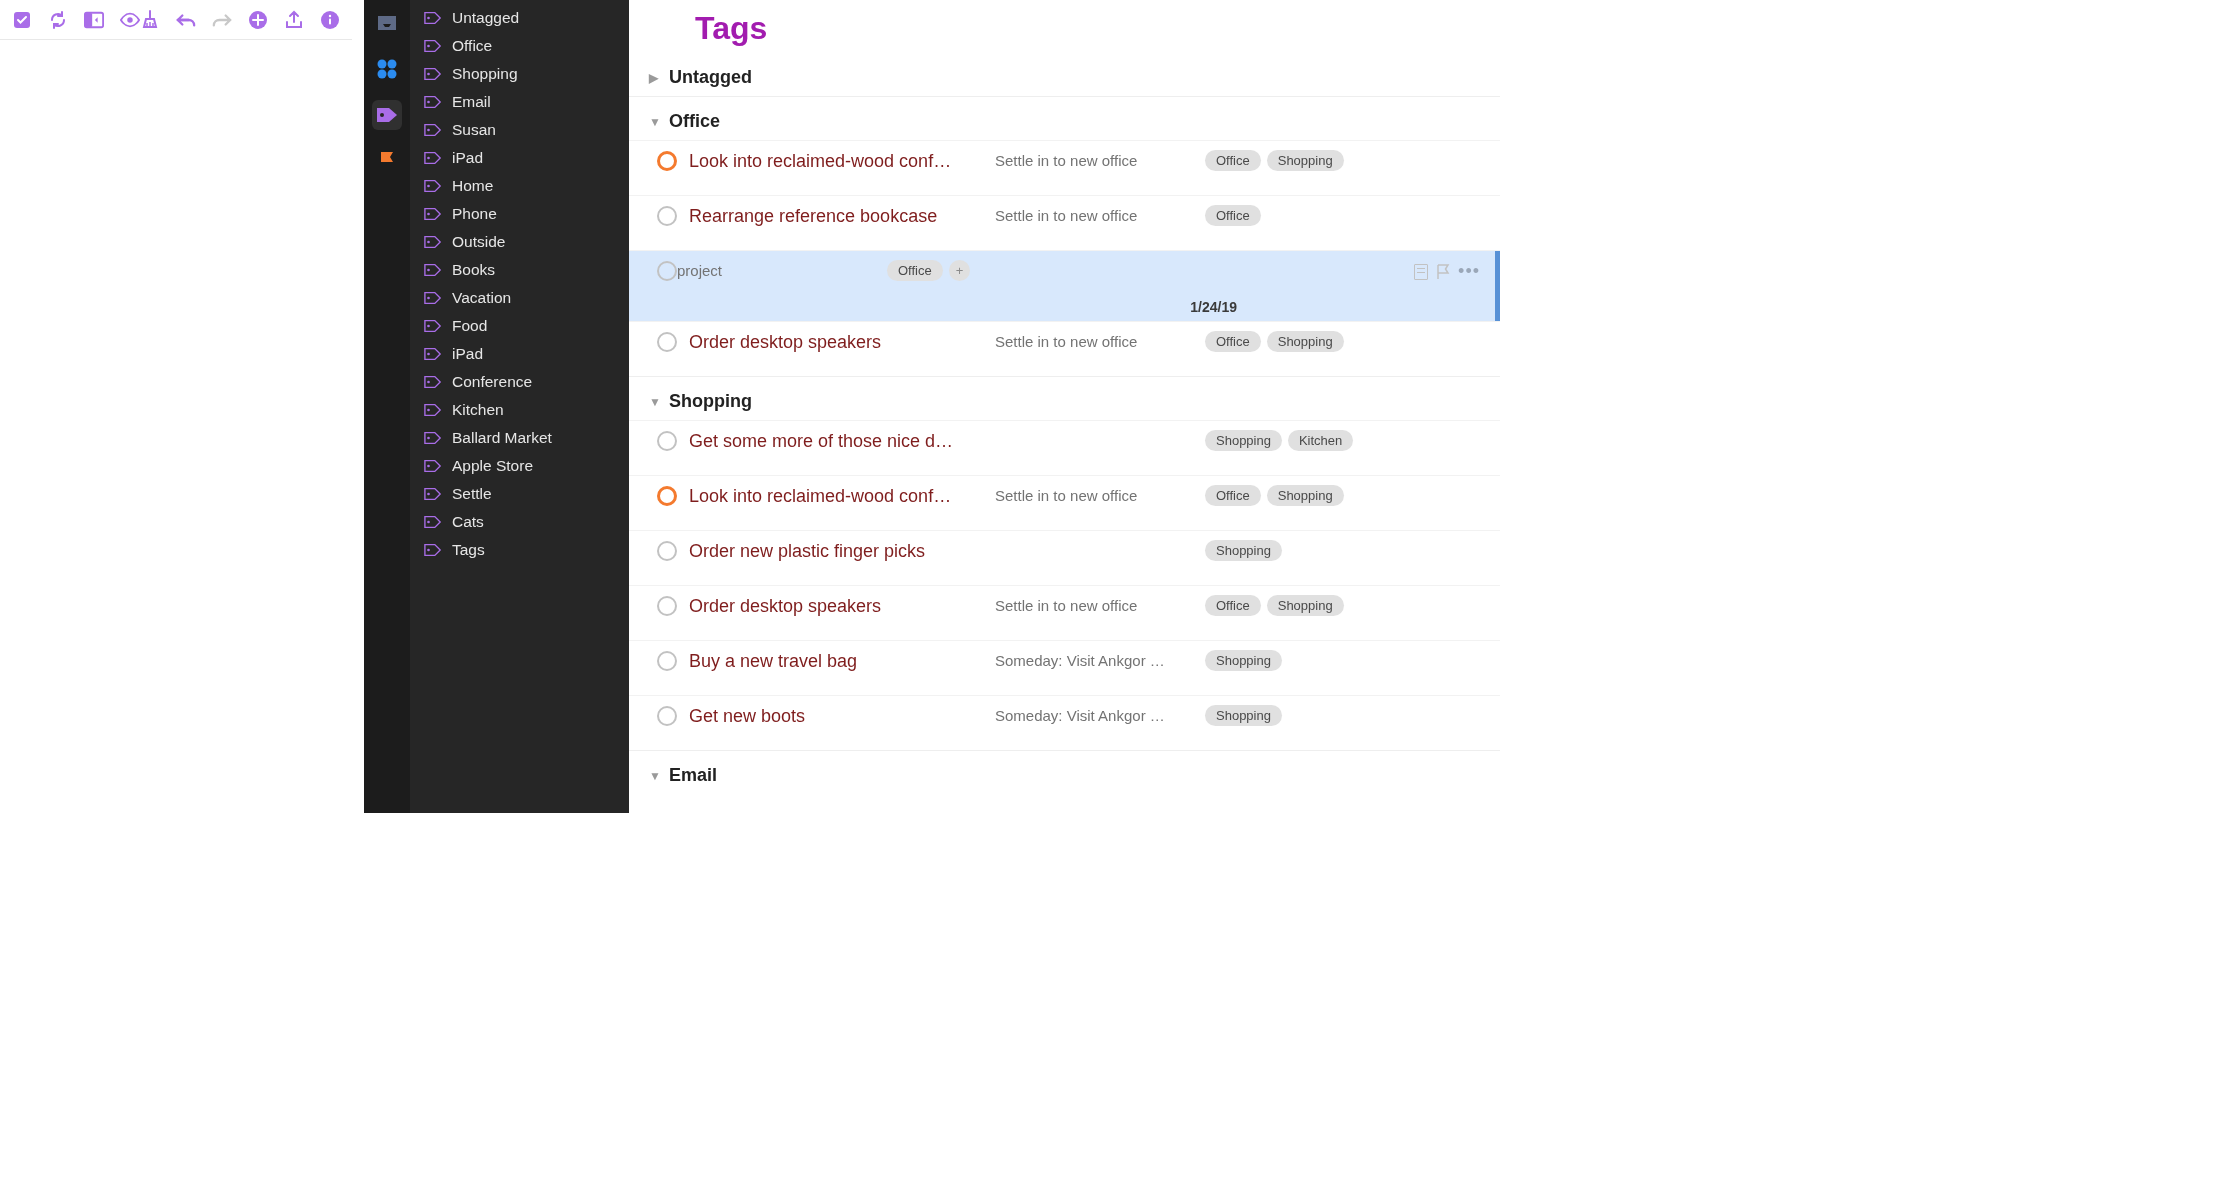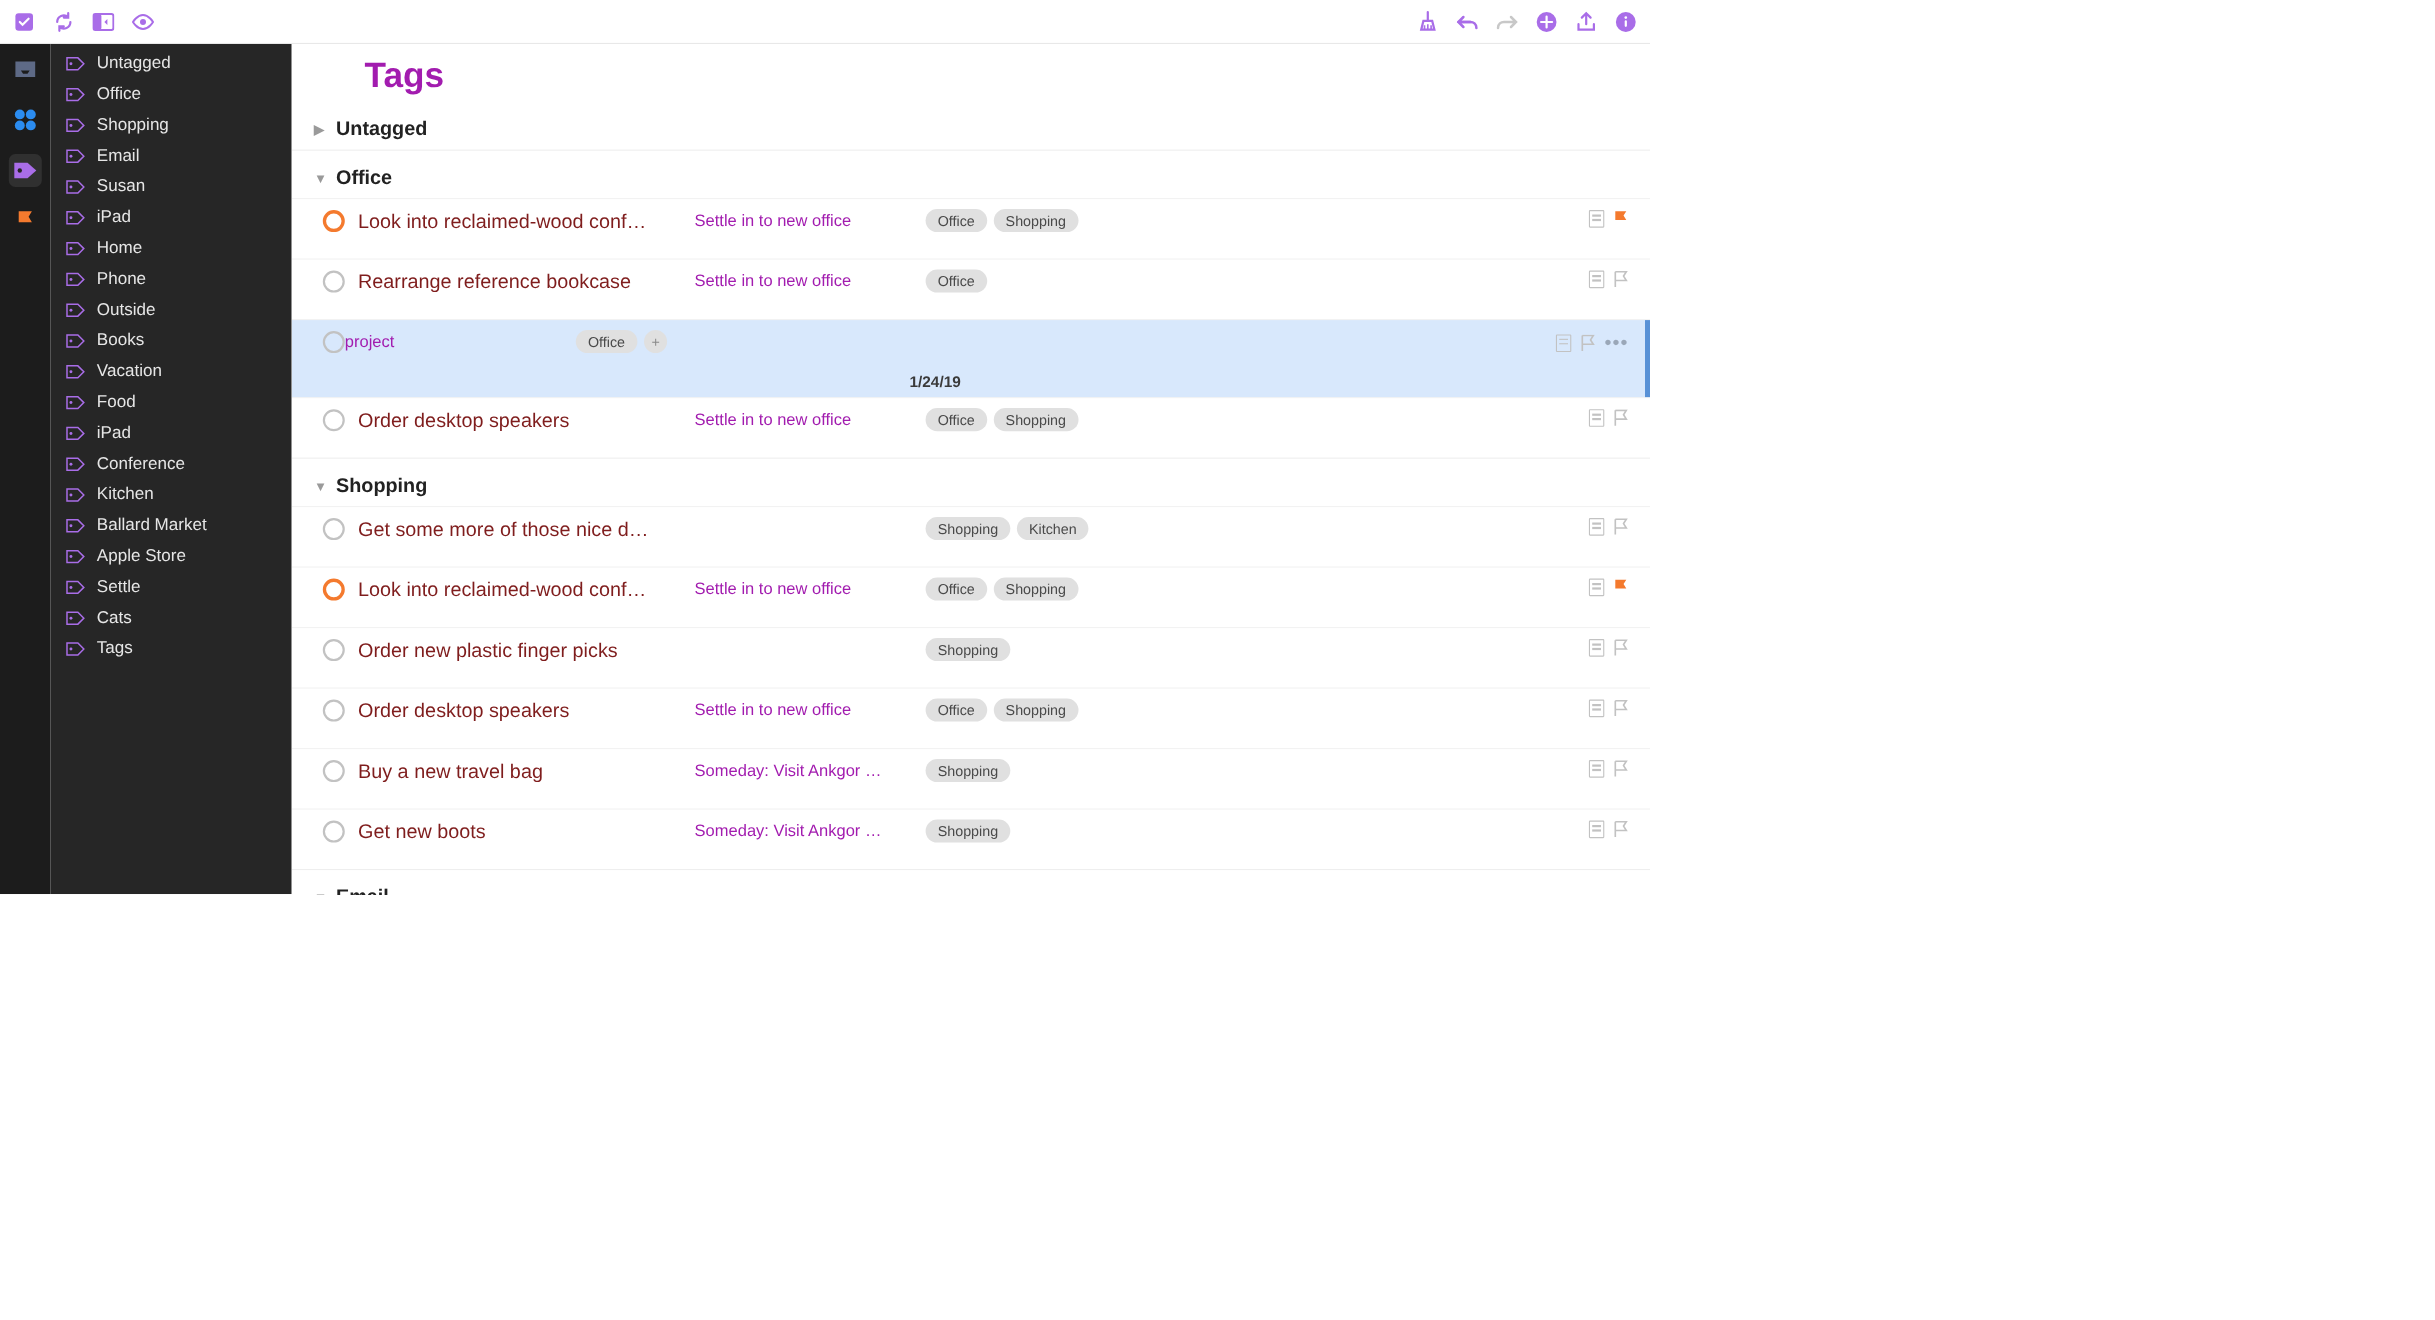--- a/index.html
+++ b/index.html
@@ -3,21 +3,21 @@
 <meta charset="utf-8">
 <style>
 * { margin: 0; padding: 0; box-sizing: border-box; }
 body {
   font-family: -apple-system, BlinkMacSystemFont, "Segoe UI", Helvetica, Arial, sans-serif;
   background: #fff;
   width: 1500px;
   height: 813px;
   overflow: hidden;
 }
-.app { display: flex; flex-direction: column; width: 100%; height: 100%; }
+.app { display: flex; flex-direction: row; width: 100%; height: 100%; gap: 12px; }
 .toolbar {
   height: 40px; display: flex; align-items: center; justify-content: space-between;
   padding: 0 12px; border-bottom: 1px solid #e8e8e8;
 }
 .toolbar-left, .toolbar-right { display: flex; align-items: center; gap: 16px; }
 .toolbar-icon { width: 20px; height: 20px; display: flex; align-items: center; justify-content: center; color: #a96de8; cursor: pointer; }
 .toolbar-icon.inactive { color: #c8c8c8; }
 .body { display: flex; flex: 1; overflow: hidden; }
 .rail { width: 46px; background: #1c1c1c; display: flex; flex-direction: column; align-items: center; padding-top: 8px; gap: 16px; }
 .rail-item { width: 30px; height: 30px; display: flex; align-items: center; justify-content: center; cursor: pointer; border-radius: 6px; }
@@ -31,21 +31,21 @@
 .section-header.first { border-top: none; }
 .disclosure { color: #9a9a9a; font-size: 12px; width: 12px; }
 .tasks { display: flex; flex-direction: column; }
 .task-row { display: flex; align-items: flex-start; padding: 6px 20px 6px 28px; border-top: 1px solid #f2f2f2; min-height: 44px; }
 .task-row.selected { background: #d8e8fc; position: relative; }
 .task-row.selected::after { content:""; position:absolute; right:0; top:0; bottom:0; width:5px; background:#5891d6; }
 .task-circle { width: 20px; height: 20px; border-radius: 50%; border: 2px solid #c2c2c2; margin-top: 4px; flex: none; cursor: pointer; }
 .task-circle.flagged { border-color: #f47a2e; border-width: 3px; }
 .task-text { flex: none; width: 318px; padding: 2px 8px 0 12px; font-size: 18px; color: #7f1d1d; line-height: 1.35; overflow: hidden; white-space: nowrap; text-overflow: ellipsis; }
 .task-text.wrap { white-space: normal; }
-.task-project { flex: none; width: 210px; color: #a21caf; font-size: 15px; padding-top: 5px; overflow: hidden; white-space: nowrap; text-overflow: ellipsis; }
+.task-project { flex: none; width: 210px; color: #737373; font-size: 15px; padding-top: 5px; overflow: hidden; white-space: nowrap; text-overflow: ellipsis; }
 .task-tags { flex: none; width: 270px; padding-top: 3px; display: flex; gap: 6px; }
 .tag-pill { background: #e0e0e0; color: #4a4a4a; font-size: 13px; padding: 3px 11px; border-radius: 11px; display: inline-block; }
 .tag-pill.plus { padding: 3px 7px; color: #8a8a8a; }
 .task-date { flex: none; width: 80px; text-align: right; font-size: 14px; color: #3a3a3a; font-weight: 600; padding-top: 6px; margin-top: 36px; }
 .task-actions { flex: none; display: flex; gap: 8px; align-items: center; padding-top: 4px; margin-left: auto; padding-left: 10px; }
 .note-icon { width: 14px; height: 16px; border: 1.5px solid #c2c2c2; border-radius: 1px; position: relative; }
 .note-icon::before, .note-icon::after {
   content: ""; position: absolute; left: 2px; right: 2px; height: 1.5px; background: #c2c2c2;
 }
 .note-icon::before { top: 3px; }

